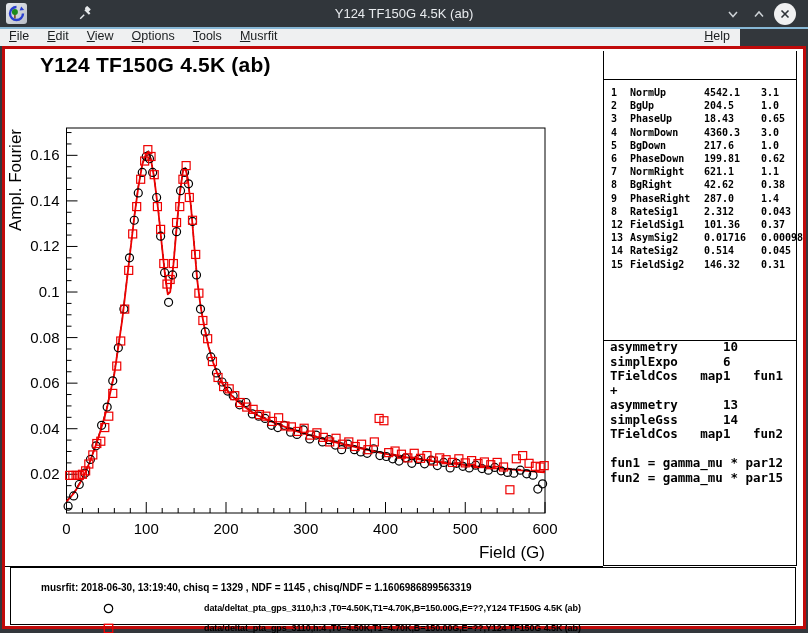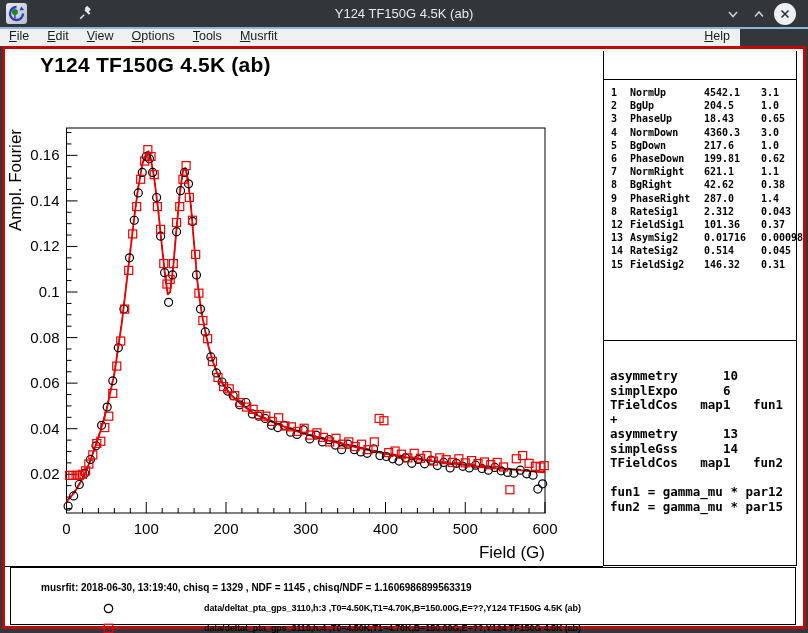--- a/index.html
+++ b/index.html
@@ -34,21 +34,21 @@
   .plot-title{position:absolute;left:35px;top:4px;font-size:21px;font-weight:bold;color:#000;letter-spacing:.2px;}
   .plot-svg{position:absolute;left:0;top:0;}
   
   .right-col{position:absolute;left:598px;top:2px;width:194px;height:515px;box-sizing:border-box;
     border-left:1px solid #000;border-right:1px solid #000;border-bottom:1px solid #000;background:#fff;}
   .param-box{position:absolute;left:0;top:28px;width:100%;height:262px;box-sizing:border-box;
     border-top:1px solid #000;border-bottom:1px solid #000;
     font-family:"DejaVu Sans Mono",monospace;font-weight:bold;font-size:10px;color:#000;
     padding:6px 0 0 7px;}
   .param-row{display:grid;grid-template-columns:19px 74px 57px auto;line-height:13.2px;white-space:pre;}
-  .theory-box{position:absolute;left:0;top:304px;width:100%;height:225px;box-sizing:border-box;
+  .theory-box{position:absolute;left:0;top:275px;width:100%;height:225px;box-sizing:border-box;
     font-family:"DejaVu Sans Mono",monospace;font-weight:bold;font-size:12.5px;color:#000;
     padding:14px 0 0 6px;overflow:hidden;}
   .theory-line{white-space:pre;line-height:14.5px;height:14.5px;}
   
   .legend-pad{position:absolute;left:5px;top:518px;width:786px;height:58px;box-sizing:border-box;
     border:1px solid #000;background:#fff;}
   .fit-info{position:absolute;left:30px;top:14px;font-size:10px;font-weight:bold;color:#000;}
   .legend-row{position:absolute;left:0;width:100%;height:14px;margin-top:12px;}
   .legend-row.r1{top:22px;}.legend-row.r2{top:42px;}
   .legend-marker{position:absolute;left:92px;top:1px;width:11px;height:11px;display:flex;align-items:center;justify-content:center;}

